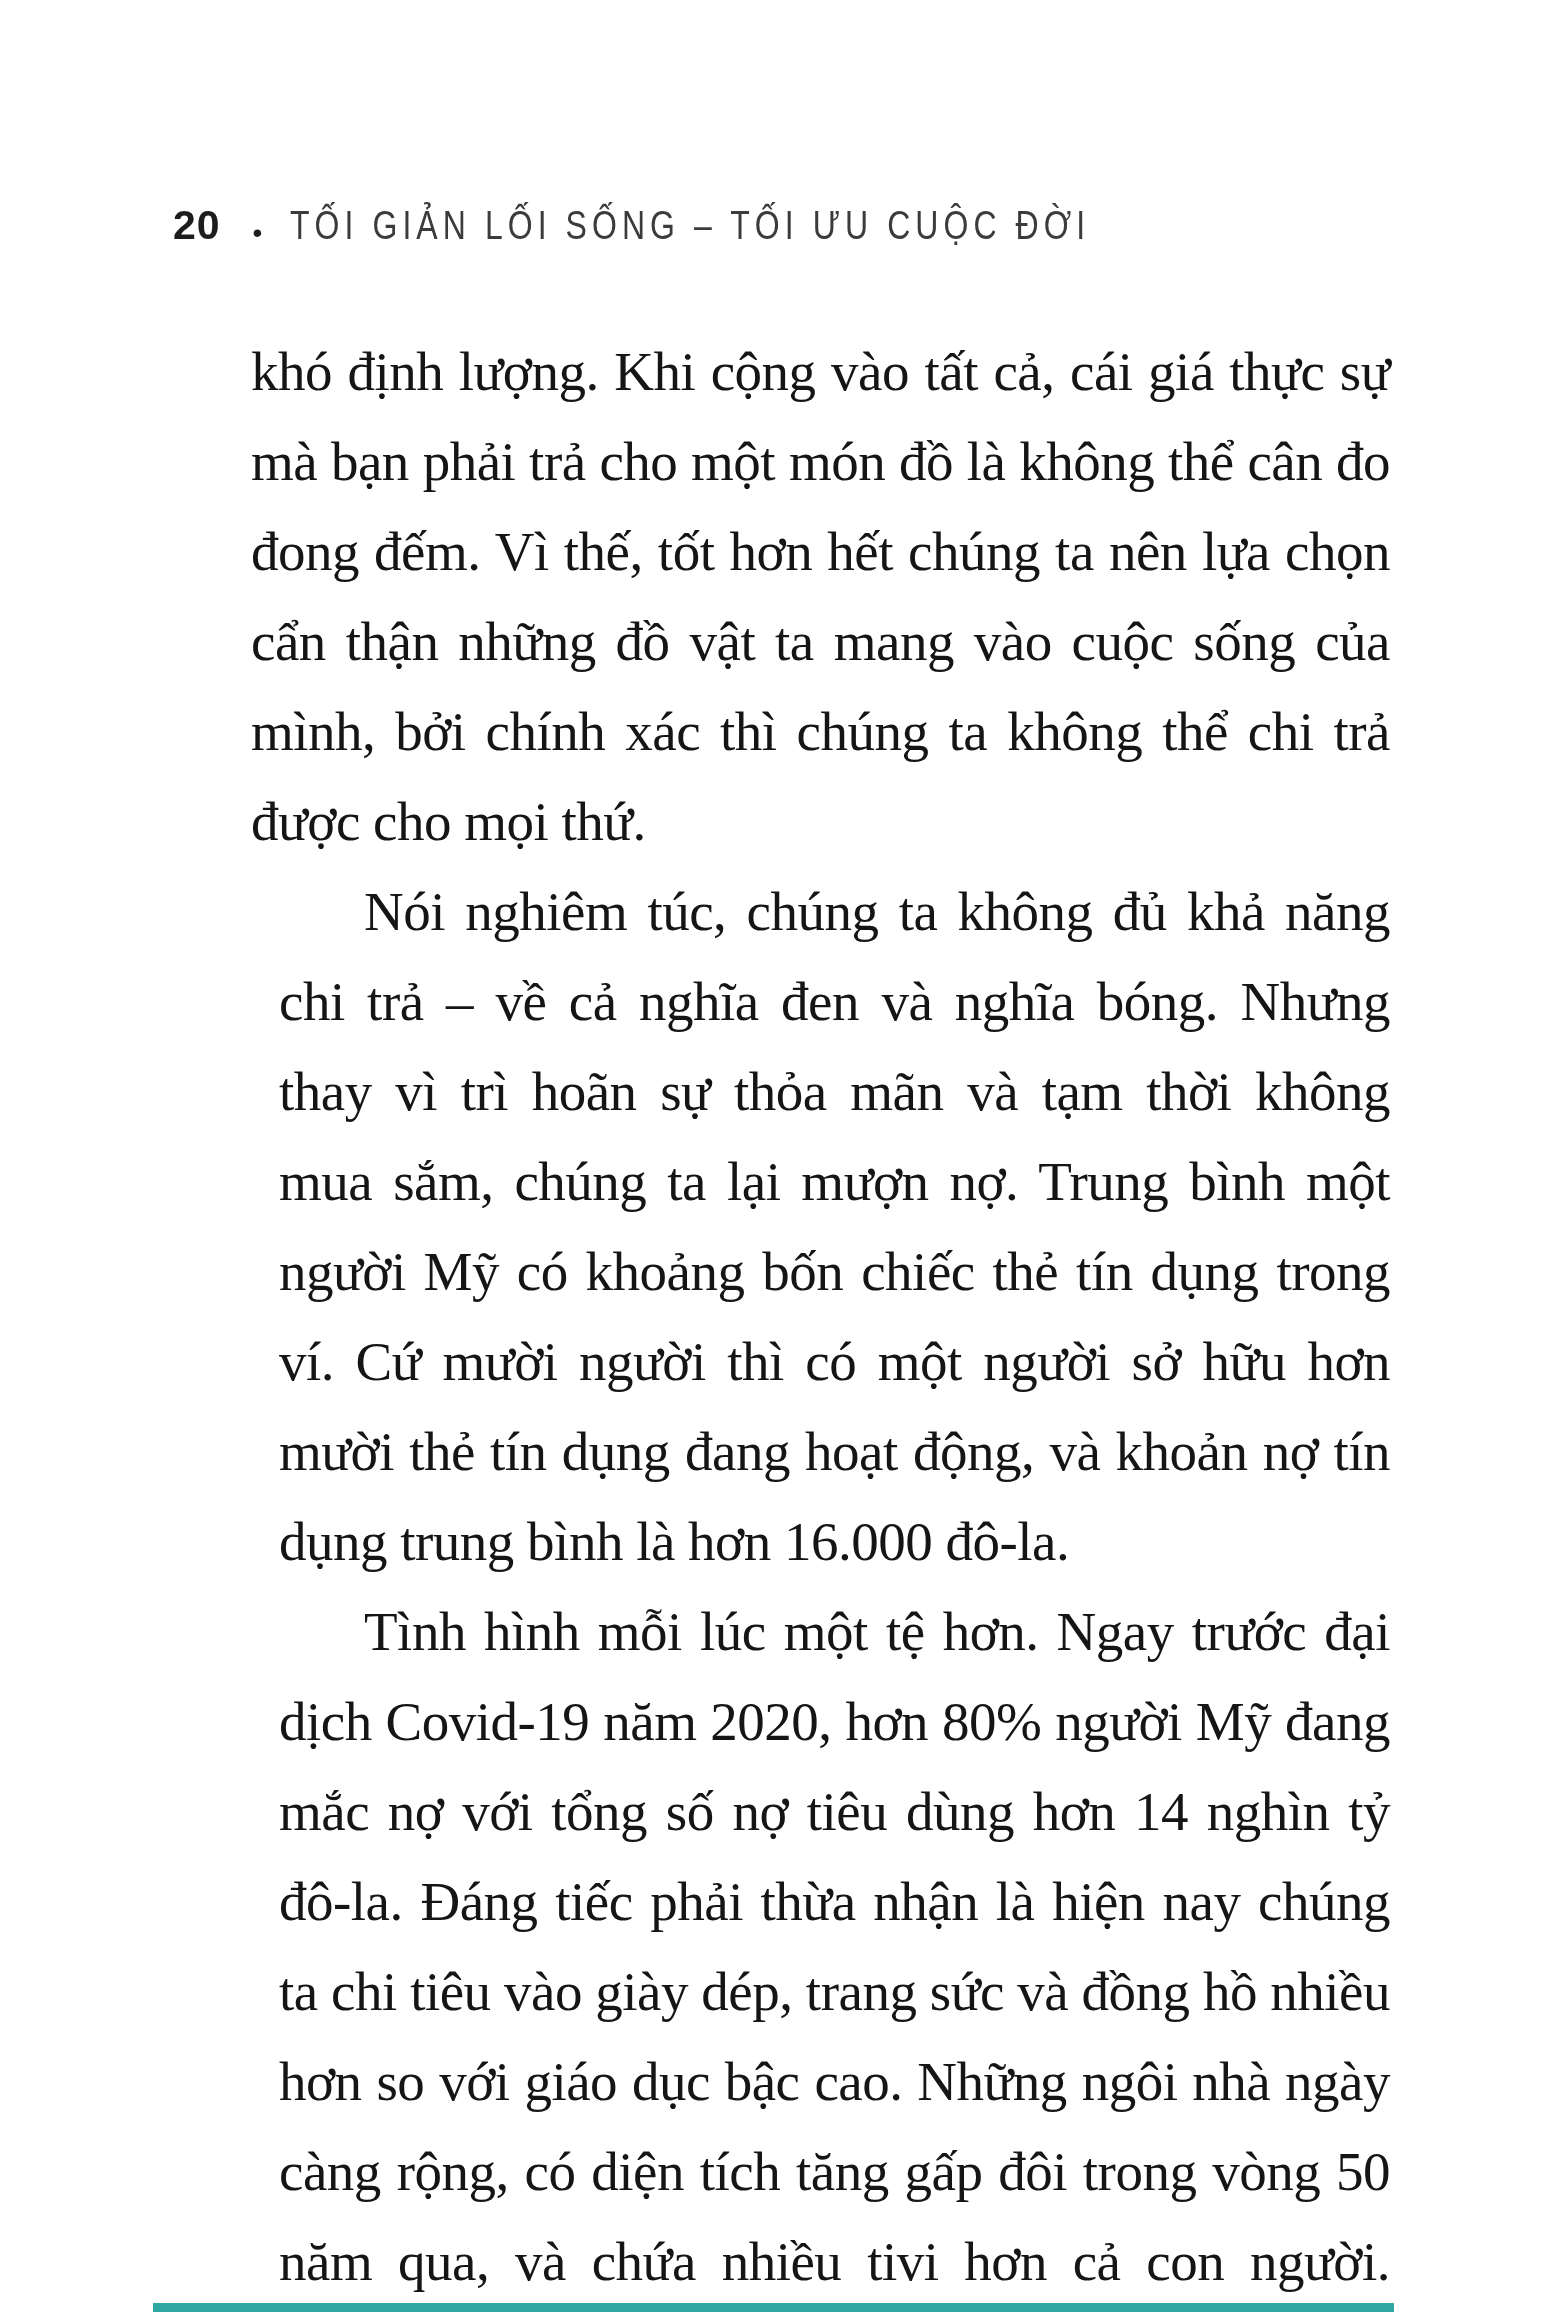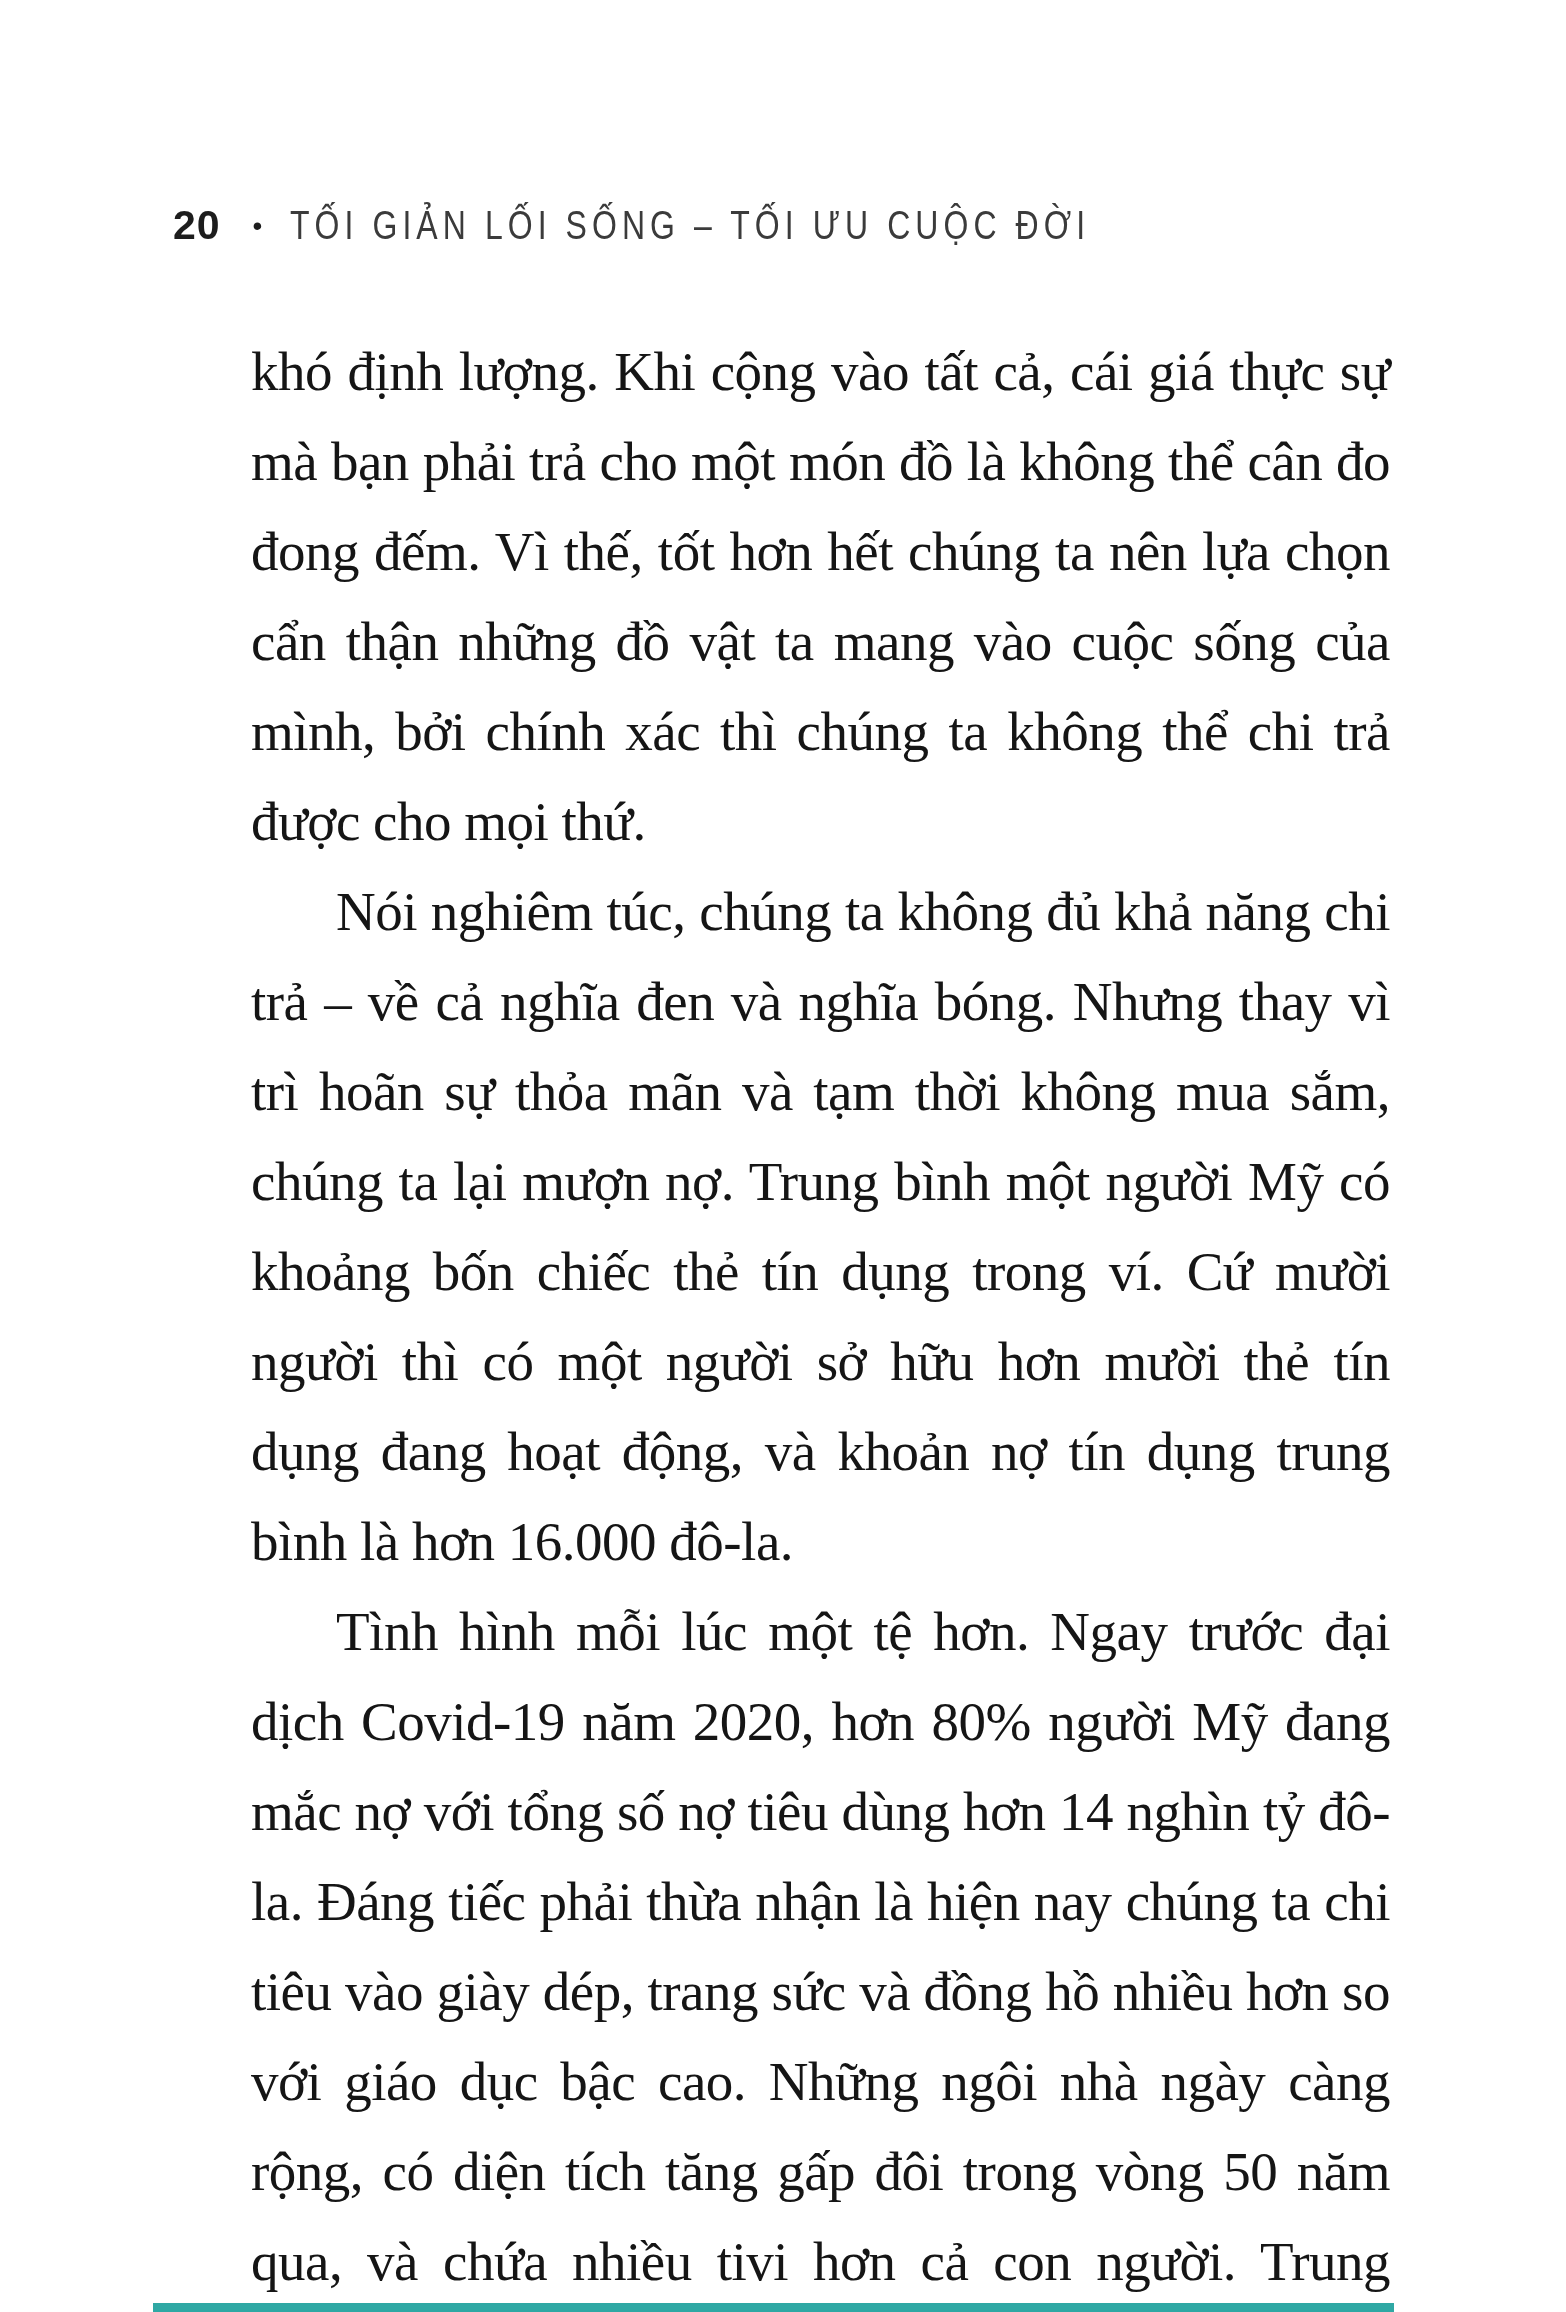--- a/index.html
+++ b/index.html
@@ -14,21 +14,21 @@
     background: #ffffff;
     overflow: hidden;
     font-family: "Liberation Serif", "DejaVu Serif", serif;
   }
   
   .running-header {
     position: absolute;
     top: 202px;
     left: 173px;
     display: flex;
-    align-items: center;
+    align-items: flex-end;
     white-space: nowrap;
   }
   .page-number {
     font-family: "Liberation Sans", "DejaVu Sans", sans-serif;
     font-size: 41px;
     font-weight: 700;
     color: #1d1d1d;
     letter-spacing: 0.9px;
   }
   .header-bullet {
@@ -58,20 +58,21 @@
   .text-block p {
     margin: 0;
     font-size: 55px;
     line-height: 90px;
     text-align: justify;
     text-justify: inter-word;
     letter-spacing: -0.5px;
   }
   .text-block p.indent {
     text-indent: 85px;
+    margin-left: 28px;
   }
   
   .footer-band {
     position: absolute;
     left: 153px;
     bottom: 0;
     width: 1241px;
     height: 9.3px;
   }
 </style>

